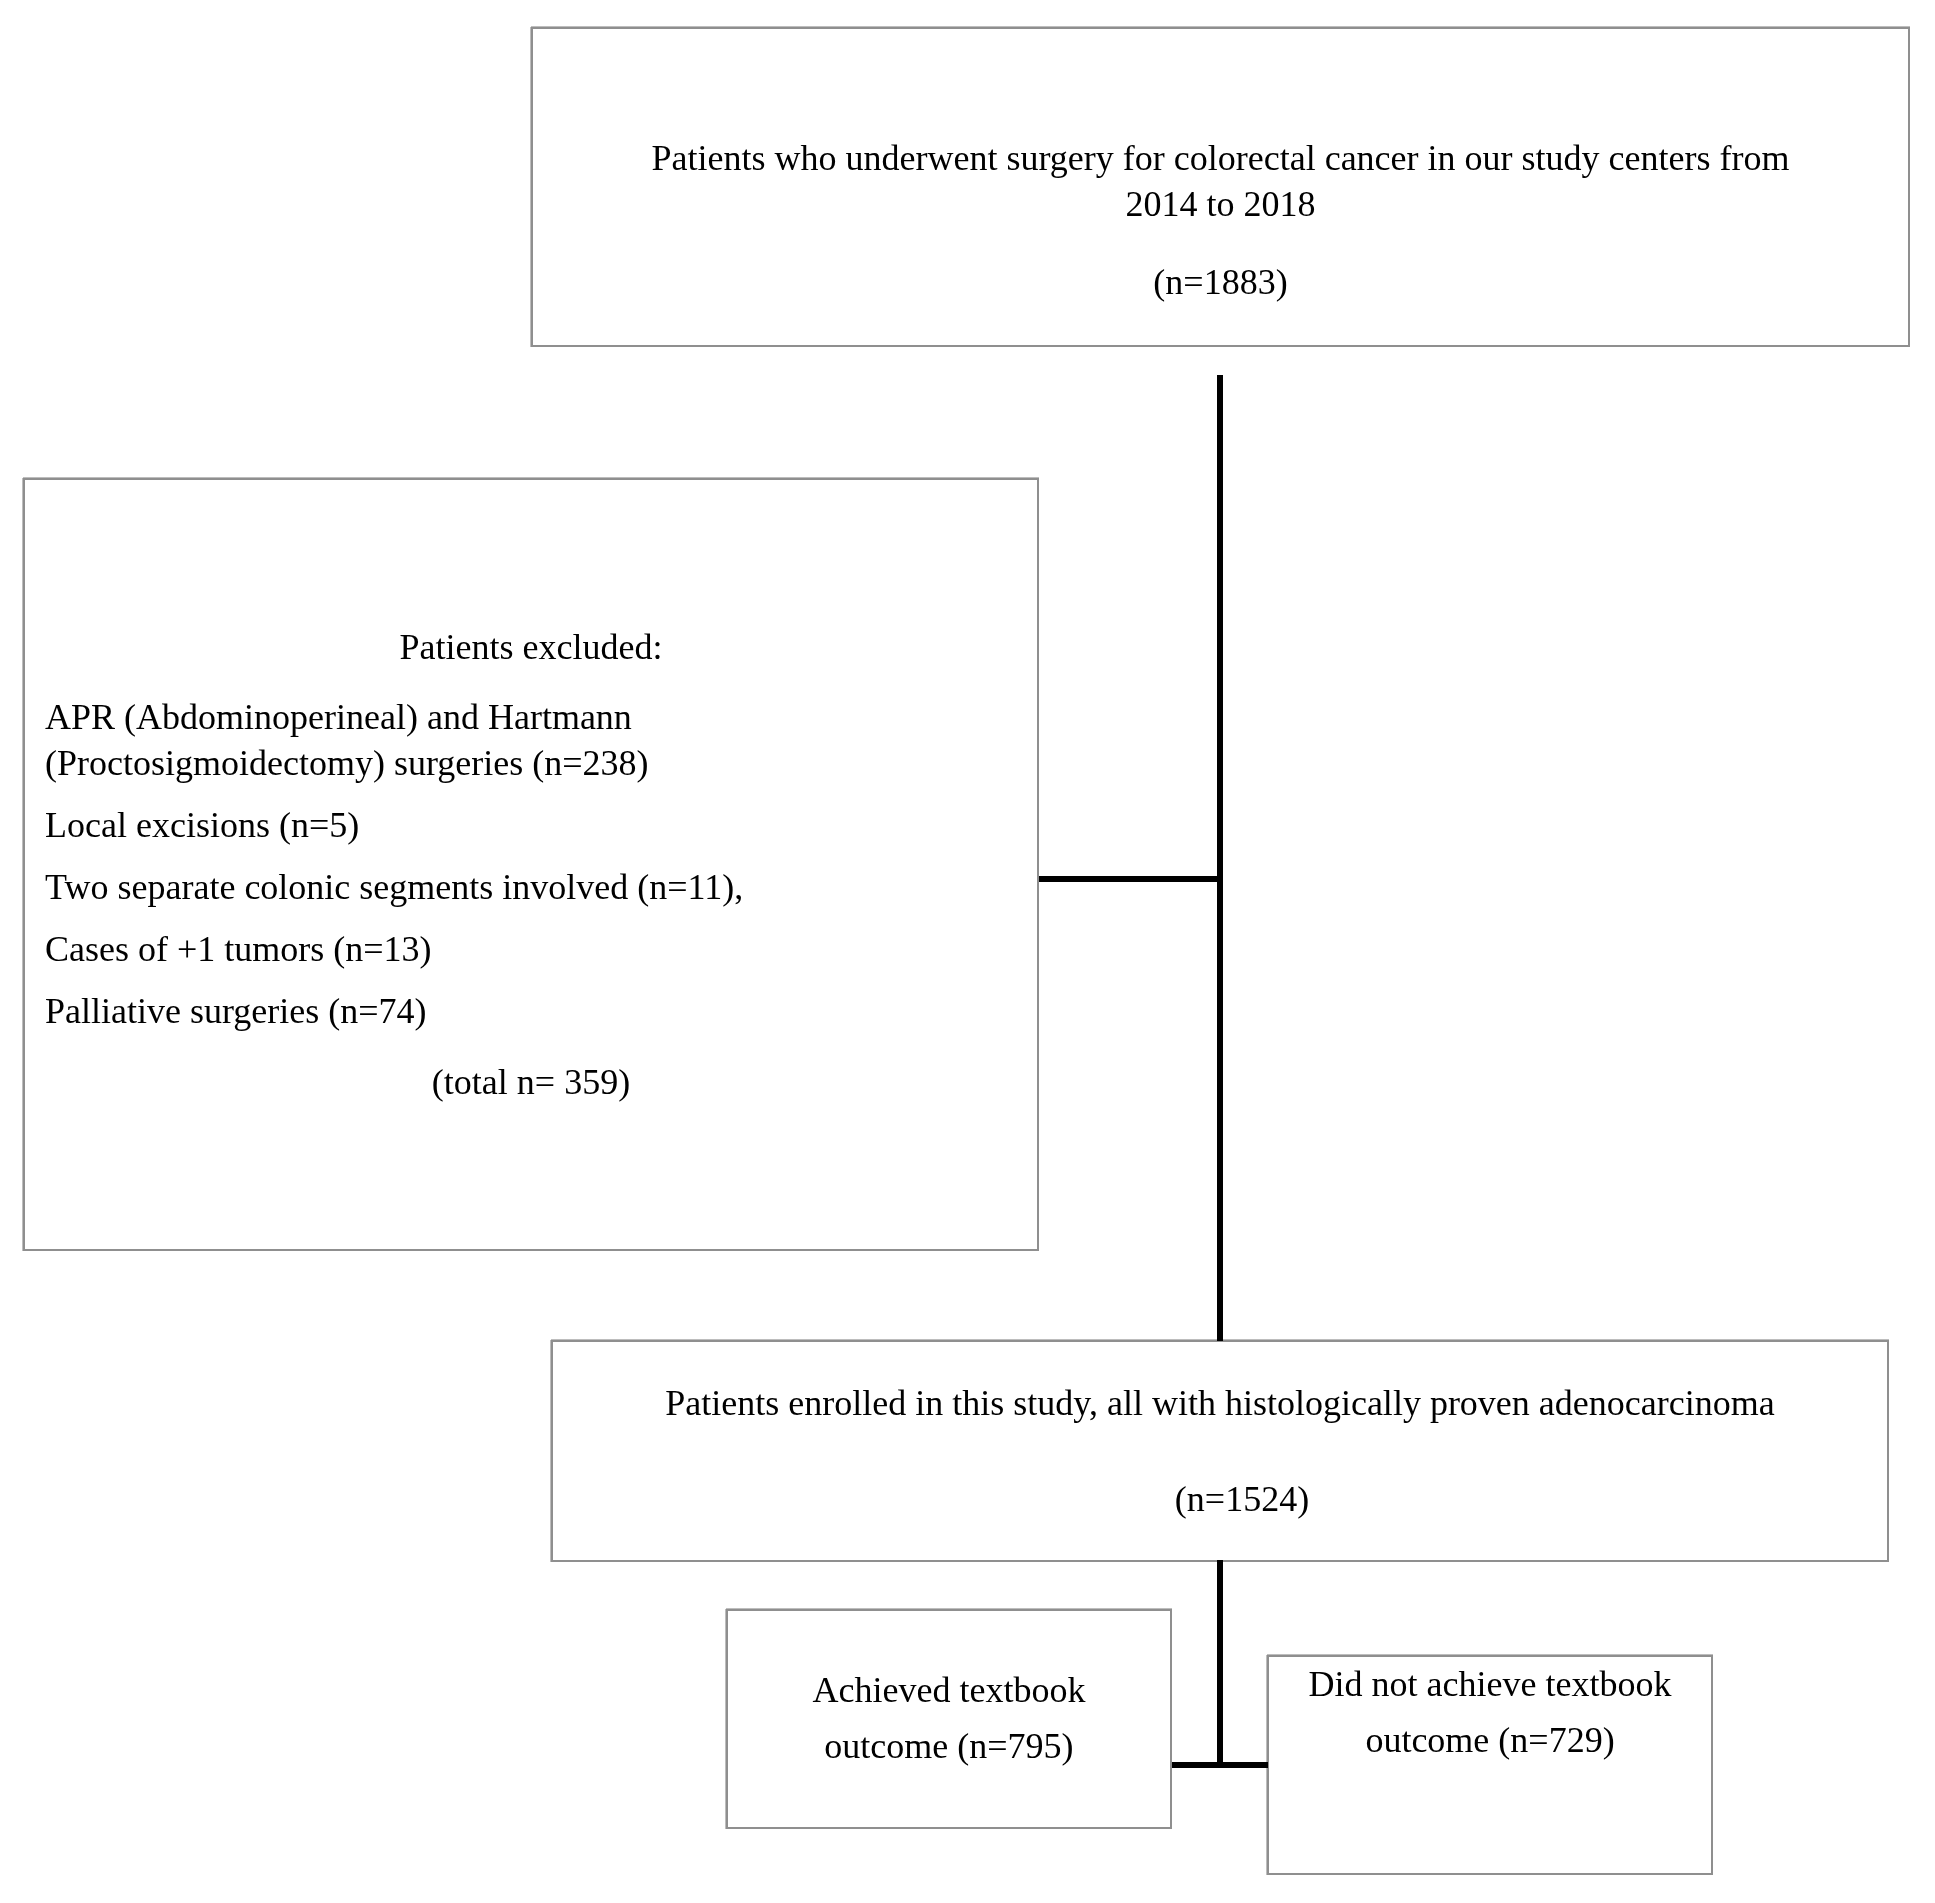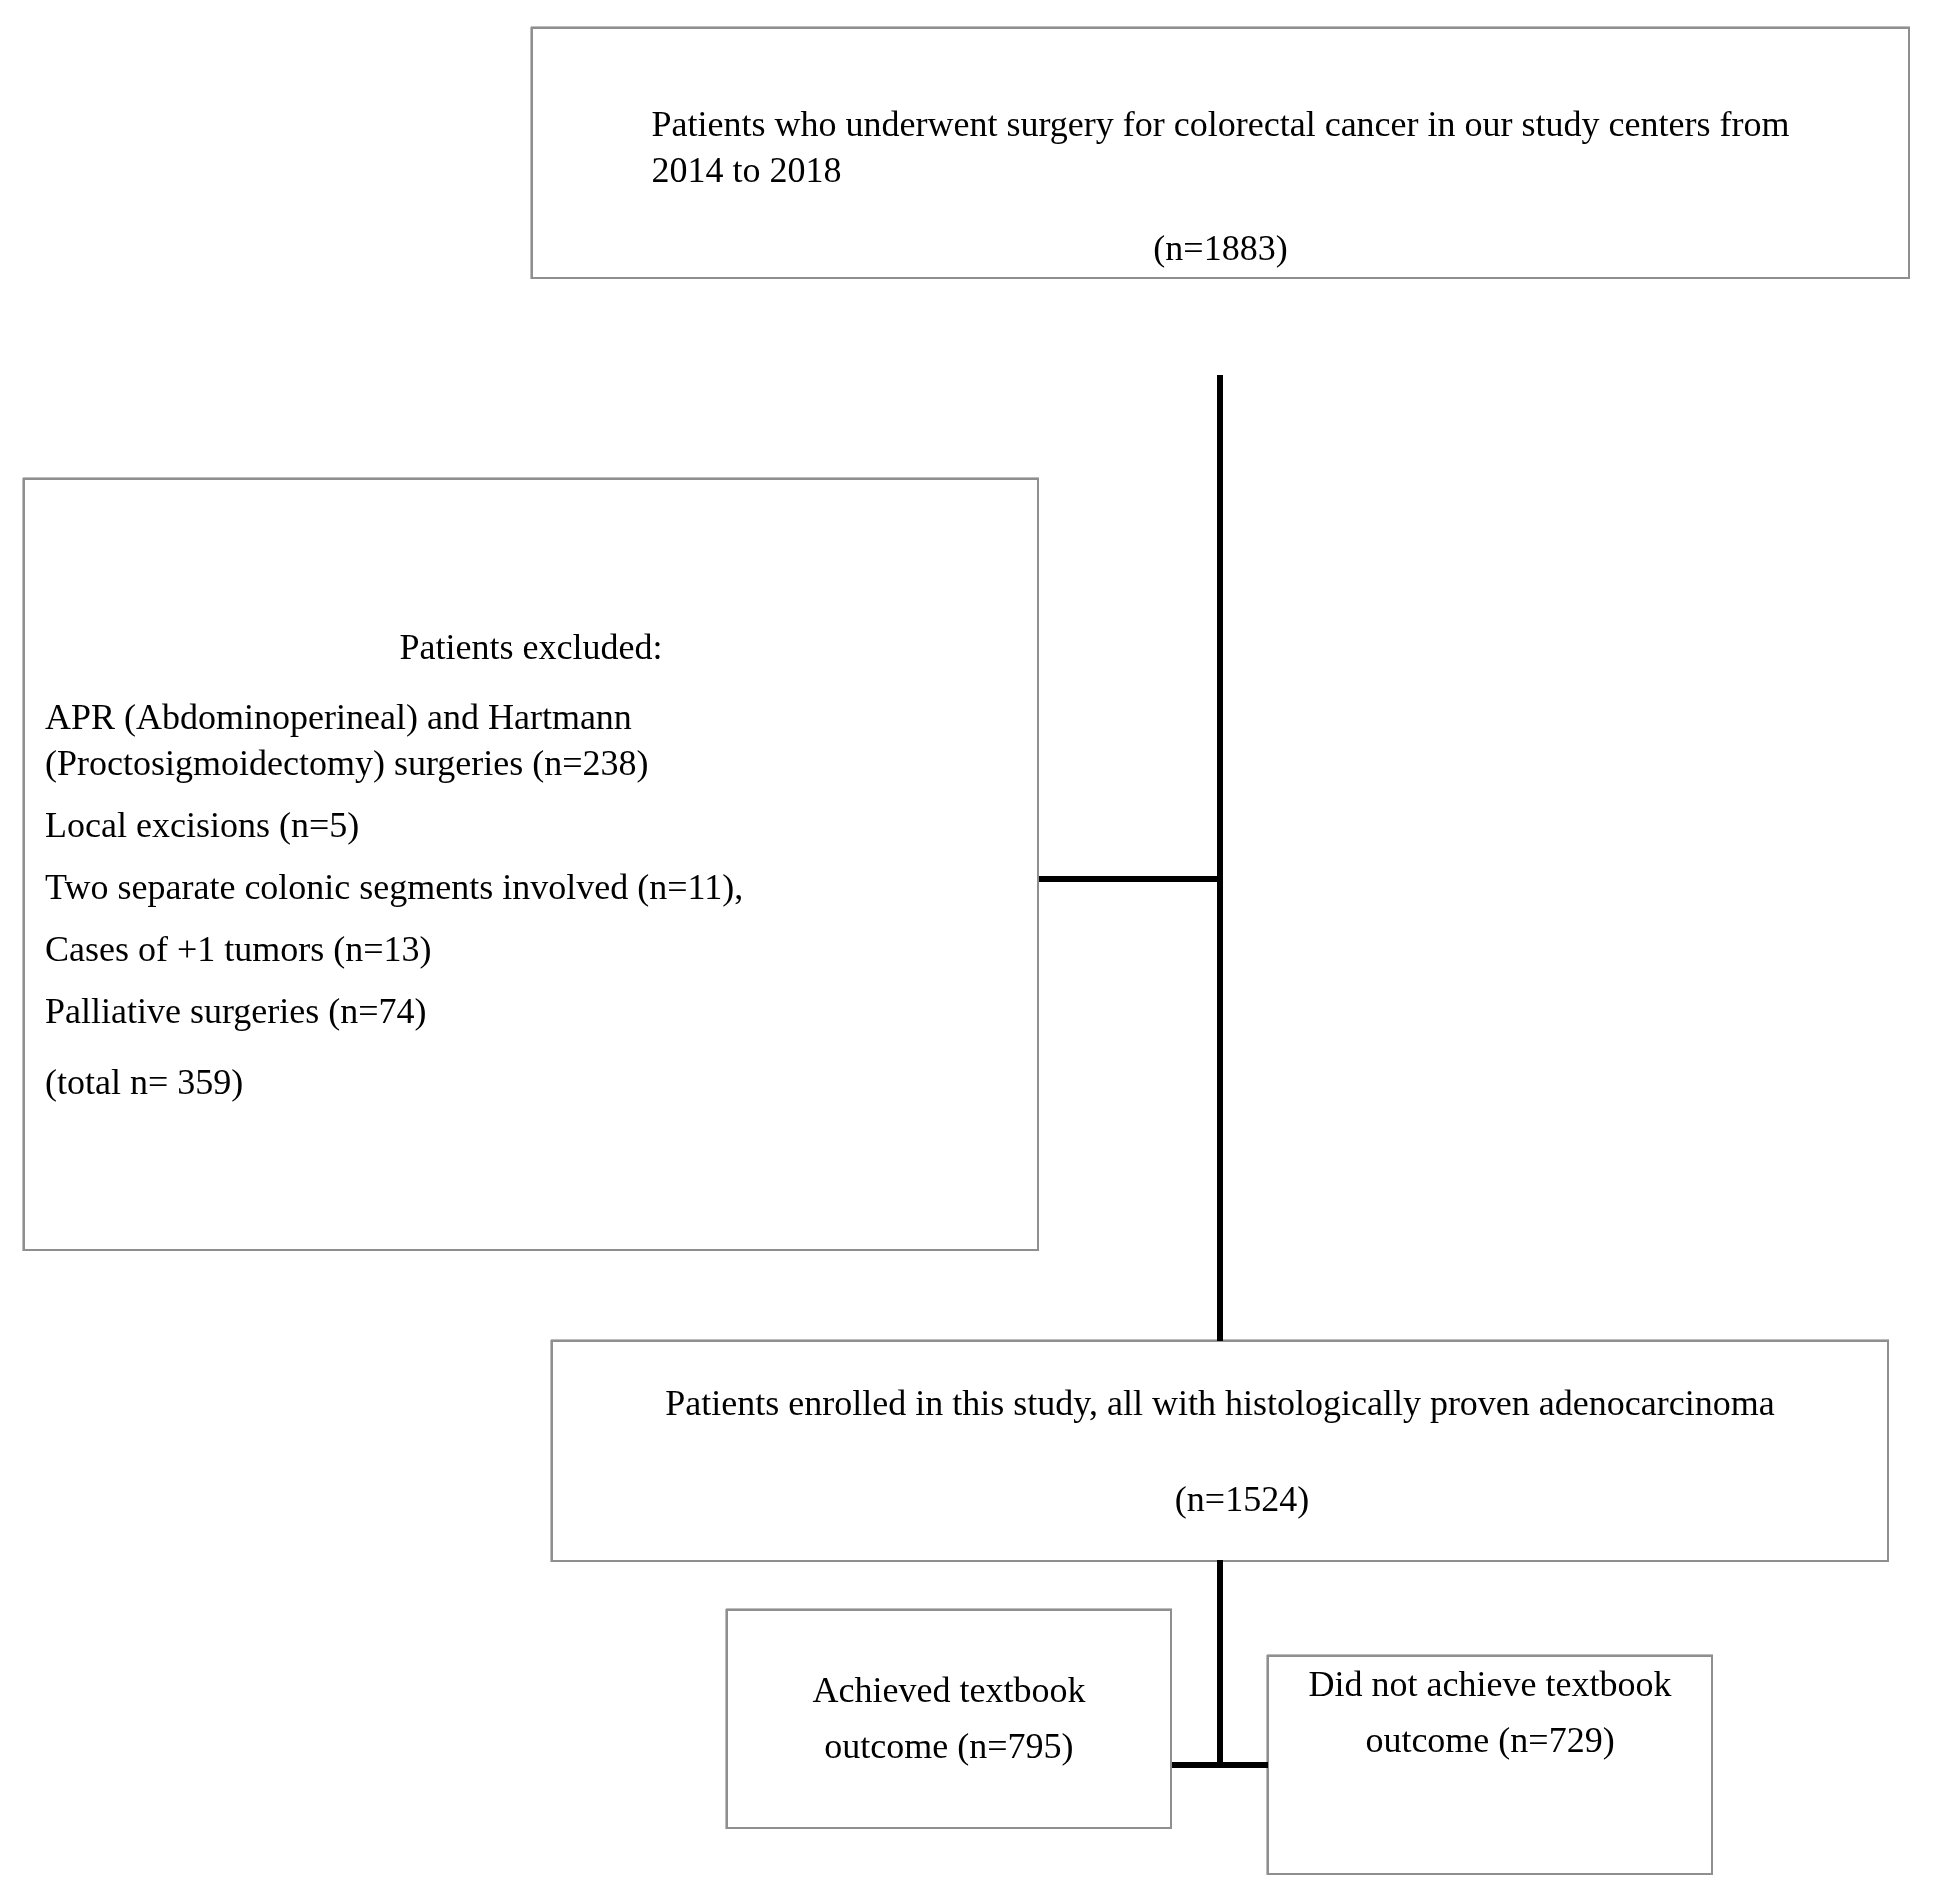--- a/index.html
+++ b/index.html
@@ -25,37 +25,37 @@
     display: flex;
     flex-direction: column;
     font-size: 36px;
     line-height: 1.28;
   }
   .box p { margin: 0; }
   .pre { white-space: pre-line; }
 
   
   .box-top {
-    left: 531px; top: 27px; width: 1379px; height: 252px;
+    left: 531px; top: 27px; width: 1379px; height: 320px;
     align-items: center; justify-content: center;
-    text-align: left;
+    text-align: center;
     padding: 76px 20px 10px 20px;
   }
   .box-top .n-label { margin-top: 31px; }
 
   
   .box-excluded {
     left: 23px; top: 478px; width: 1016px; height: 773px;
     justify-content: center;
     text-align: left;
     padding: 5px 20px;
   }
   .box-excluded .heading { text-align: center; margin-bottom: 24px; }
   .box-excluded .item { margin-bottom: 16px; }
-  .box-excluded .total-label { text-align: left; margin-top: 9px; }
+  .box-excluded .total-label { text-align: center; margin-top: 9px; }
 
   
   .box-enrolled {
     left: 551px; top: 1340px; width: 1338px; height: 222px;
     align-items: center; justify-content: center;
     text-align: center;
     padding: 5px 15px;
     gap: 28px;
   }
   .box-enrolled .n-label { margin-top: 22px; margin-left: 44px; }

